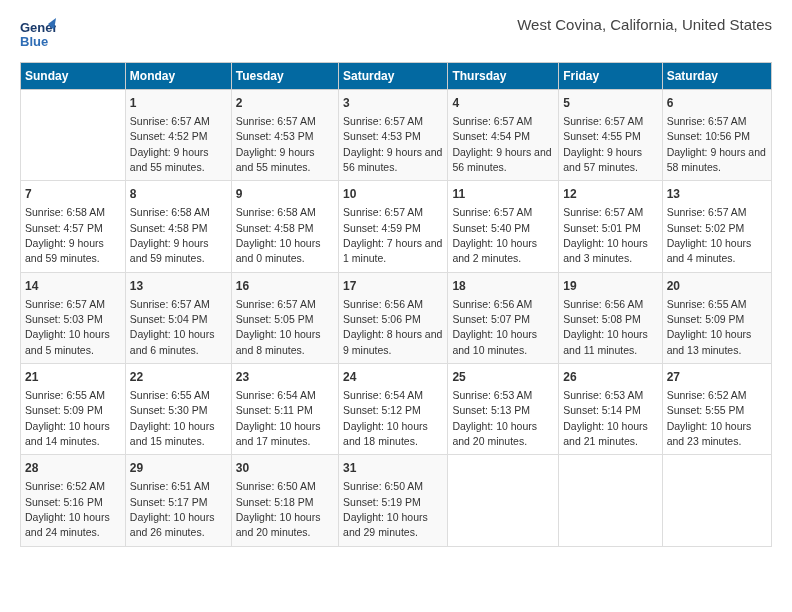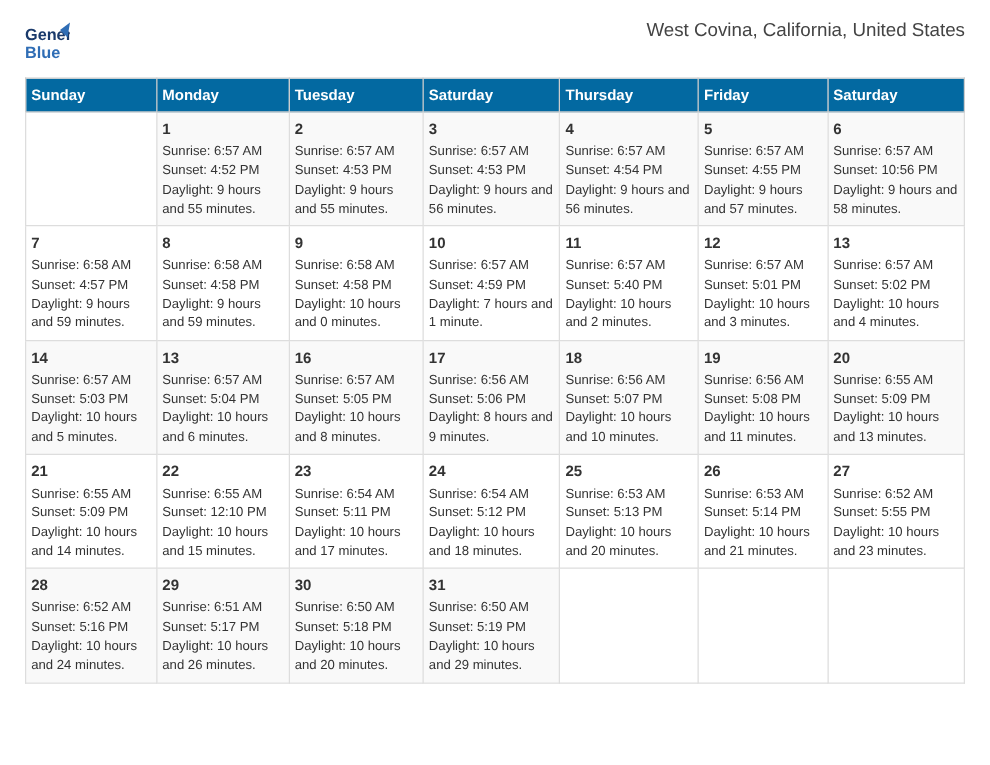--- a/index.html
+++ b/index.html
@@ -131,21 +131,21 @@
         <td><span class="day-num">14</span><span class="day-info">Sunrise: 6:57 AM</span><br><span class="day-info">Sunset: 5:03 PM</span><br><span class="day-info">Daylight: 10 hours and 5 minutes.</span></td>
         <td><span class="day-num">13</span><span class="day-info">Sunrise: 6:57 AM</span><br><span class="day-info">Sunset: 5:04 PM</span><br><span class="day-info">Daylight: 10 hours and 6 minutes.</span></td>
         <td><span class="day-num">16</span><span class="day-info">Sunrise: 6:57 AM</span><br><span class="day-info">Sunset: 5:05 PM</span><br><span class="day-info">Daylight: 10 hours and 8 minutes.</span></td>
         <td><span class="day-num">17</span><span class="day-info">Sunrise: 6:56 AM</span><br><span class="day-info">Sunset: 5:06 PM</span><br><span class="day-info">Daylight: 8 hours and 9 minutes.</span></td>
         <td><span class="day-num">18</span><span class="day-info">Sunrise: 6:56 AM</span><br><span class="day-info">Sunset: 5:07 PM</span><br><span class="day-info">Daylight: 10 hours and 10 minutes.</span></td>
         <td><span class="day-num">19</span><span class="day-info">Sunrise: 6:56 AM</span><br><span class="day-info">Sunset: 5:08 PM</span><br><span class="day-info">Daylight: 10 hours and 11 minutes.</span></td>
         <td><span class="day-num">20</span><span class="day-info">Sunrise: 6:55 AM</span><br><span class="day-info">Sunset: 5:09 PM</span><br><span class="day-info">Daylight: 10 hours and 13 minutes.</span></td>
       </tr>
       <tr>
         <td><span class="day-num">21</span><span class="day-info">Sunrise: 6:55 AM</span><br><span class="day-info">Sunset: 5:09 PM</span><br><span class="day-info">Daylight: 10 hours and 14 minutes.</span></td>
-        <td><span class="day-num">22</span><span class="day-info">Sunrise: 6:55 AM</span><br><span class="day-info">Sunset: 12:10 PM</span><br><span class="day-info">Daylight: 10 hours and 15 minutes.</span></td>
+        <td><span class="day-num">22</span><span class="day-info">Sunrise: 6:55 AM</span><br><span class="day-info">Sunset: 5:30 PM</span><br><span class="day-info">Daylight: 10 hours and 15 minutes.</span></td>
         <td><span class="day-num">23</span><span class="day-info">Sunrise: 6:54 AM</span><br><span class="day-info">Sunset: 5:11 PM</span><br><span class="day-info">Daylight: 10 hours and 17 minutes.</span></td>
         <td><span class="day-num">24</span><span class="day-info">Sunrise: 6:54 AM</span><br><span class="day-info">Sunset: 5:12 PM</span><br><span class="day-info">Daylight: 10 hours and 18 minutes.</span></td>
         <td><span class="day-num">25</span><span class="day-info">Sunrise: 6:53 AM</span><br><span class="day-info">Sunset: 5:13 PM</span><br><span class="day-info">Daylight: 10 hours and 20 minutes.</span></td>
         <td><span class="day-num">26</span><span class="day-info">Sunrise: 6:53 AM</span><br><span class="day-info">Sunset: 5:14 PM</span><br><span class="day-info">Daylight: 10 hours and 21 minutes.</span></td>
         <td><span class="day-num">27</span><span class="day-info">Sunrise: 6:52 AM</span><br><span class="day-info">Sunset: 5:55 PM</span><br><span class="day-info">Daylight: 10 hours and 23 minutes.</span></td>
       </tr>
       <tr>
         <td><span class="day-num">28</span><span class="day-info">Sunrise: 6:52 AM</span><br><span class="day-info">Sunset: 5:16 PM</span><br><span class="day-info">Daylight: 10 hours and 24 minutes.</span></td>
         <td><span class="day-num">29</span><span class="day-info">Sunrise: 6:51 AM</span><br><span class="day-info">Sunset: 5:17 PM</span><br><span class="day-info">Daylight: 10 hours and 26 minutes.</span></td>
         <td><span class="day-num">30</span><span class="day-info">Sunrise: 6:50 AM</span><br><span class="day-info">Sunset: 5:18 PM</span><br><span class="day-info">Daylight: 10 hours and 20 minutes.</span></td>

